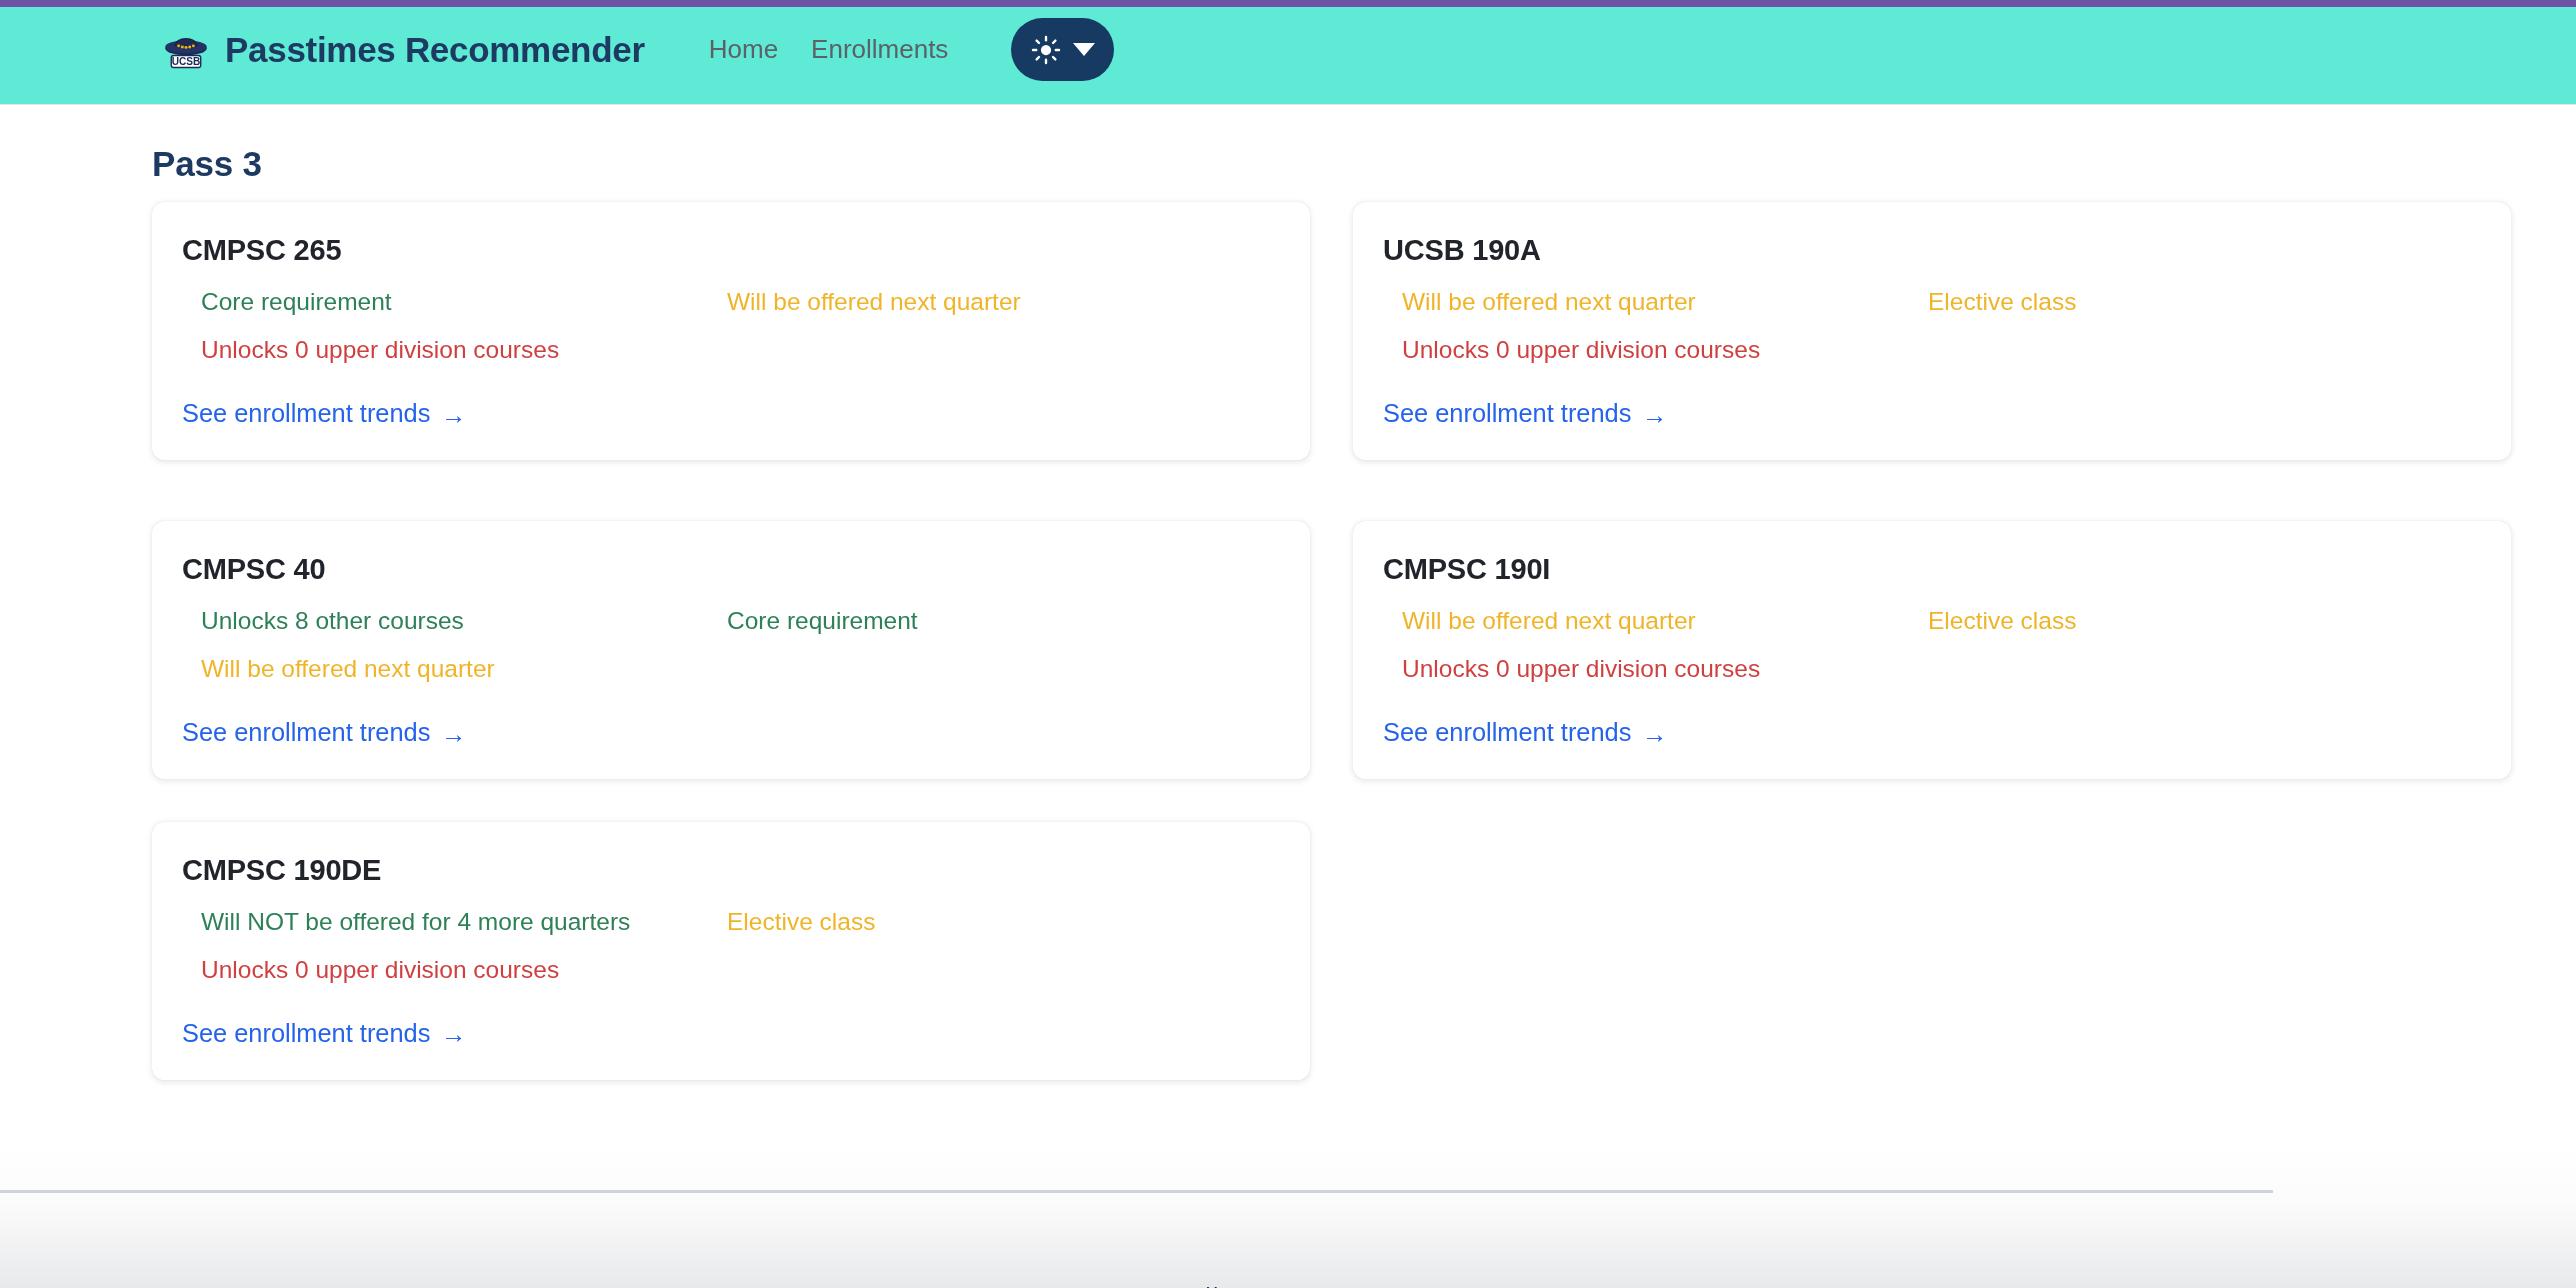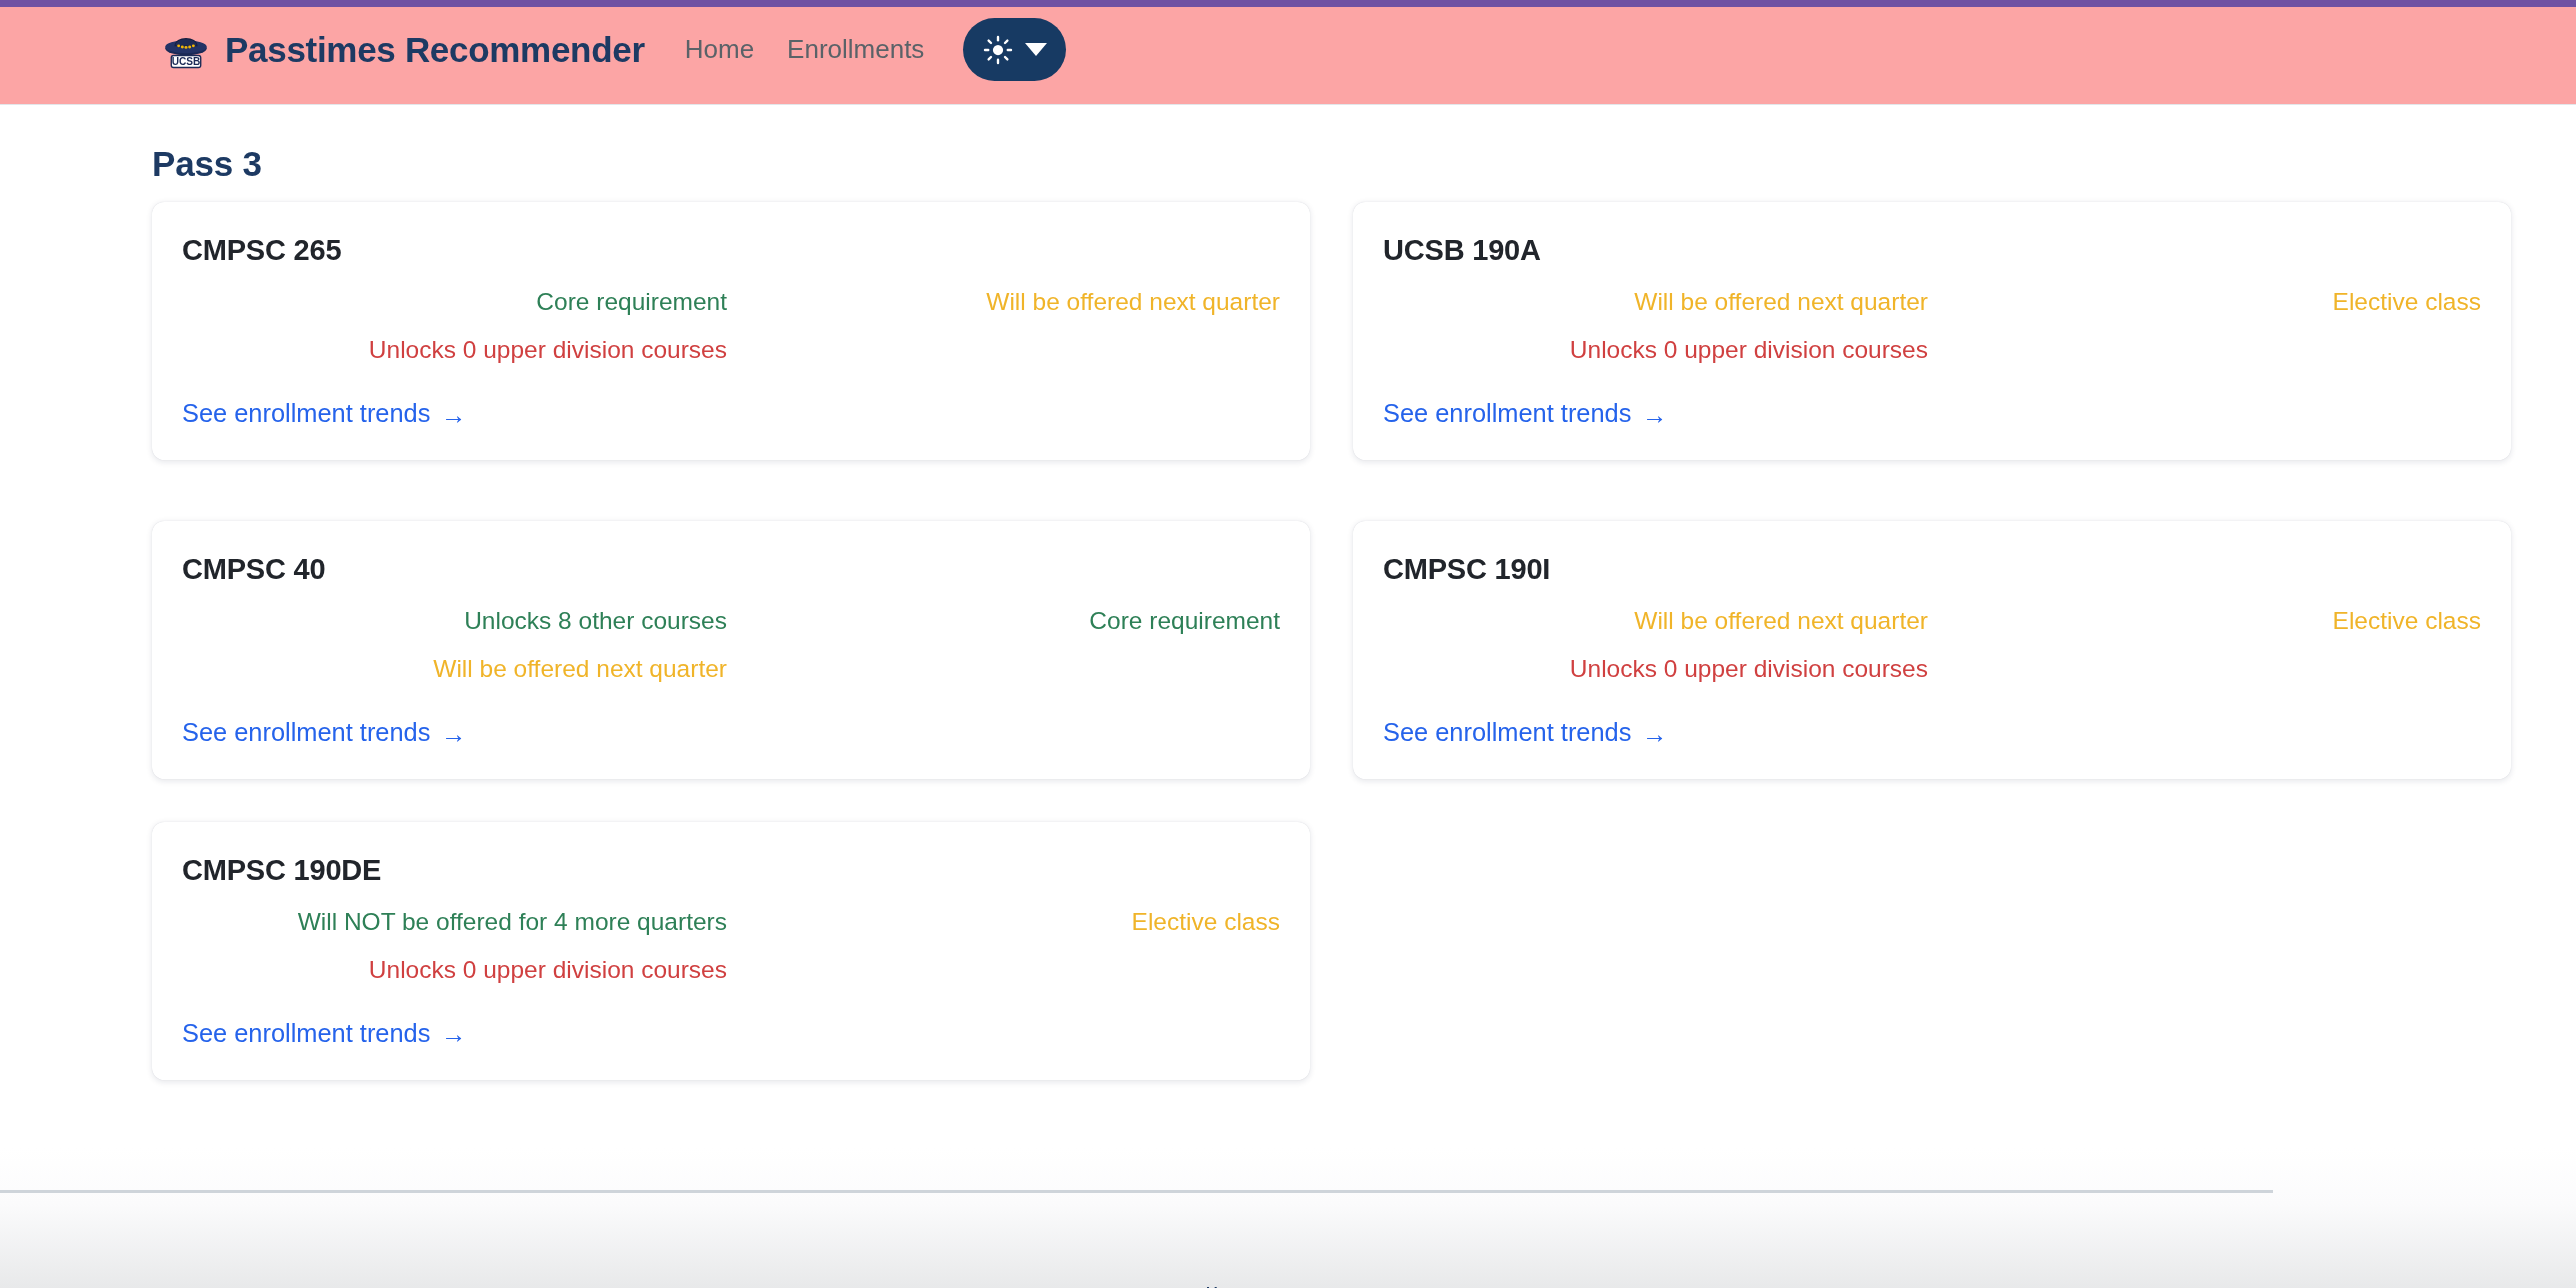--- a/index.html
+++ b/index.html
@@ -20,25 +20,26 @@
   
   .top-accent {
     height: 7px;
     width: 100%;
     background: #6f52a3;
   }
 
   
   .navbar {
     height: 98px;
-    background: #fca5a5;
+    background: #5eead4;
     border-bottom: 1.8px solid #e3e6ea;
     display: flex;
     align-items: center;
     padding: 0 0 12px 163px;
+    gap: 24px;
   }
 
   .brand {
     display: flex;
     align-items: center;
     gap: 16px;
     text-decoration: none;
   }
 
   .brand-logo {
@@ -138,21 +139,20 @@
     color: #21252b;
     letter-spacing: -0.2px;
     margin-bottom: 17.5px;
   }
 
   .tag-row {
     display: flex;
     align-items: flex-start;
     margin-top: 15px;
     padding-left: 19px;
-    text-align: right;
   }
 
   .tag {
     font-size: 24.5px;
     line-height: 1.35;
     white-space: nowrap;
   }
 
   .tag-col-a { width: 526px; flex: 0 0 526px; }
   .tag-col-b { flex: 1 1 auto; }

